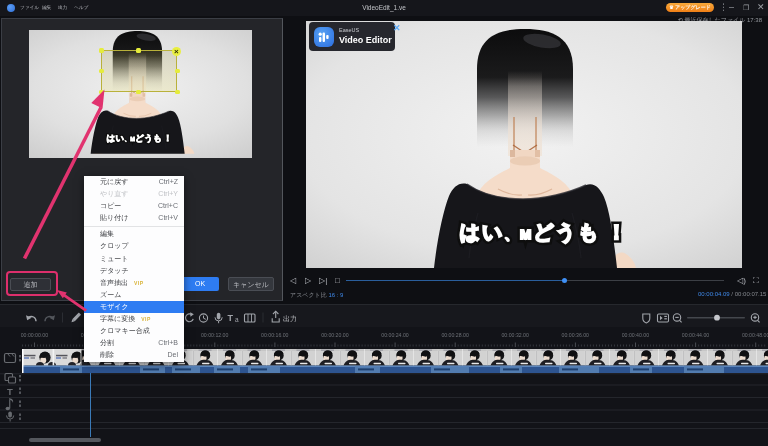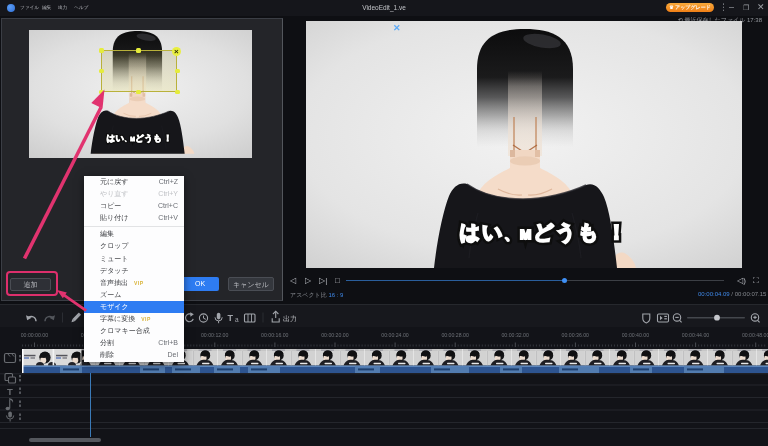--- a/index.html
+++ b/index.html
@@ -169,20 +169,32 @@
       <path d="M133,247 L140,234 C146,230 150,238 151,247 Z" fill="#f3d9c5"></path>
       <path d="M305,247 C306,236 312,228 320,233 C326,237 329,242 330,247 Z" fill="#f3d9c5"></path>
       <path d="M161,163 C153,161 147,166 143,175 C137,190 131,220 128,247 L311,247 C308,220 304,190 298,176 C294,167 288,161 280,164 C263,172 238,178 217,178 C196,178 175,173 161,163 Z" fill="#16161a"></path>
       <path d="M161,163 C175,173 196,178 217,178 C238,178 263,172 280,164" stroke="#2b2b31" stroke-width="1.5" fill="none" opacity="0.8"></path>
       <path d="M172,192 q-7,25 -9,45 M266,192 q7,25 9,45" stroke="#222228" stroke-width="1.2" fill="none" opacity="0.55"></path>
       <g font-weight="bold" font-family="Liberation Sans" font-size="20" letter-spacing="2" text-anchor="middle">
           <text x="238" y="218" fill="none" stroke="#0e0e0e" stroke-width="7">はい<tspan font-size="13.5">、M</tspan>どうも<tspan dx="6">！</tspan></text>
           <text x="238" y="218" fill="#ffffff" stroke="#ffffff" stroke-width="2" paint-order="stroke">はい<tspan font-size="13.5">、M</tspan>どうも<tspan dx="6">！</tspan></text>
         </g>
     </svg>
+    <div id="badge">
+      <div class="blogo">
+          <svg width="20" height="20" viewBox="0 0 20 20" style="left:0;top:0">
+            <circle cx="6.2" cy="7.2" r="1.6" fill="#fff"></circle>
+            <rect x="5" y="10" width="2.4" height="5" rx="1" fill="#fff"></rect>
+            <rect x="8.6" y="5.5" width="2.4" height="9.5" rx="1" fill="#fff"></rect>
+            <rect x="12.2" y="8" width="2.4" height="4" rx="1" fill="#fff"></rect>
+          </svg>
+        </div>
+      <div class="t1">EaseUS</div>
+      <div class="t2">Video Editor</div>
+    </div>
     <div id="bx">✕</div>
   </div>
 
   <div class="pbtn" style="left:290px">◁</div>
   <div class="pbtn" style="left:305px">▷</div>
   <div class="pbtn" style="left:319px">▷|</div>
   <div class="pbtn" style="left:335px">□</div>
   <div id="progress"></div>
     <div id="progress2"></div>
   <div id="pdot"></div>

